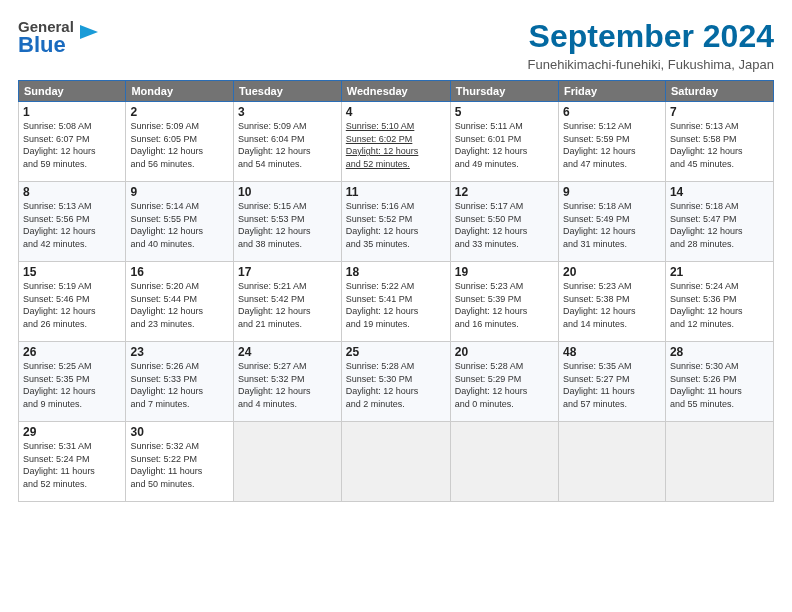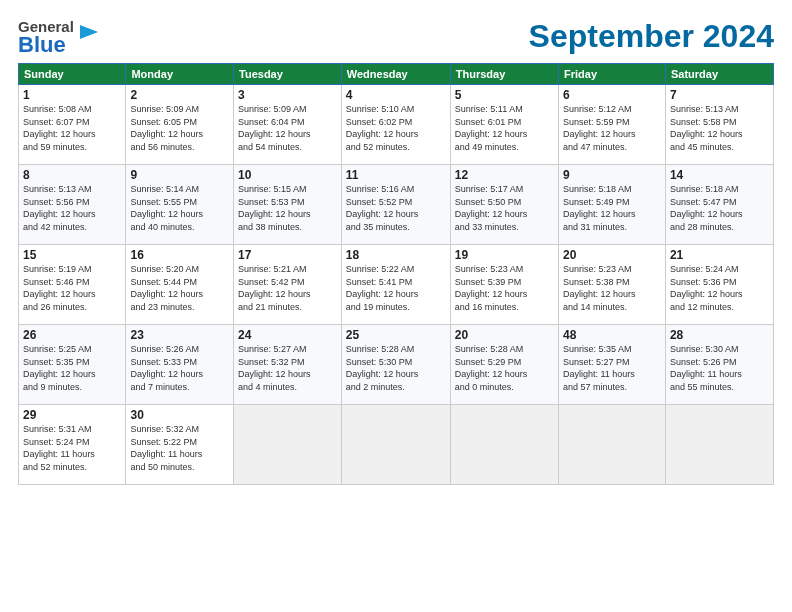--- a/index.html
+++ b/index.html
@@ -34,21 +34,21 @@
       font-size: 13px;
       color: #555;
       margin-top: 2px;
     }
     .calendar {
       width: 100%;
       border-collapse: collapse;
       font-size: 9.5px;
     }
     .calendar th {
-      background: #15803d;
+      background: #737373;
       color: #fff;
       text-align: left;
       padding: 4px 5px;
       font-size: 11px;
       border: 1px solid #2a6db5;
     }
     .calendar td {
       border: 1px solid #ccc;
       vertical-align: top;
       padding: 3px 4px;
@@ -109,20 +109,21 @@
         <span class="logo-blue-word">Blue</span>
       </div>
       <div class="logo-icon">
         <svg width="22" height="22" viewBox="0 0 22 22">
           <polygon points="2,4 20,11 2,18" fill="#1a9bd7"></polygon>
         </svg>
       </div>
     </div>
     <div class="title-area">
       <div class="main-title">September 2024</div>
+      <div class="subtitle">Funehikimachi-funehiki, Fukushima, Japan</div>
     </div>
   </div>
 
   <table class="calendar">
     <thead>
       <tr>
 
       <th>Sunday</th>
           <th>Monday</th>
           <th>Tuesday</th>
@@ -150,21 +151,21 @@
           </td>
           <td>
             <span class="day-num">3</span>
             <div class="day-info" style="white-space: pre-line;">Sunrise: 5:09 AM
 Sunset: 6:04 PM
 Daylight: 12 hours
 and 54 minutes.</div>
           </td>
           <td>
             <span class="day-num">4</span>
-            <div class="day-info" style="white-space: pre-line;">Sunrise: 5:10 AM
+            <div class="day-info" style="white-space: pre-line; text-decoration: underline;">Sunrise: 5:10 AM
 Sunset: 6:02 PM
 Daylight: 12 hours
 and 52 minutes.</div>
           </td>
           <td>
             <span class="day-num">5</span>
             <div class="day-info" style="white-space: pre-line;">Sunrise: 5:11 AM
 Sunset: 6:01 PM
 Daylight: 12 hours
 and 49 minutes.</div>

